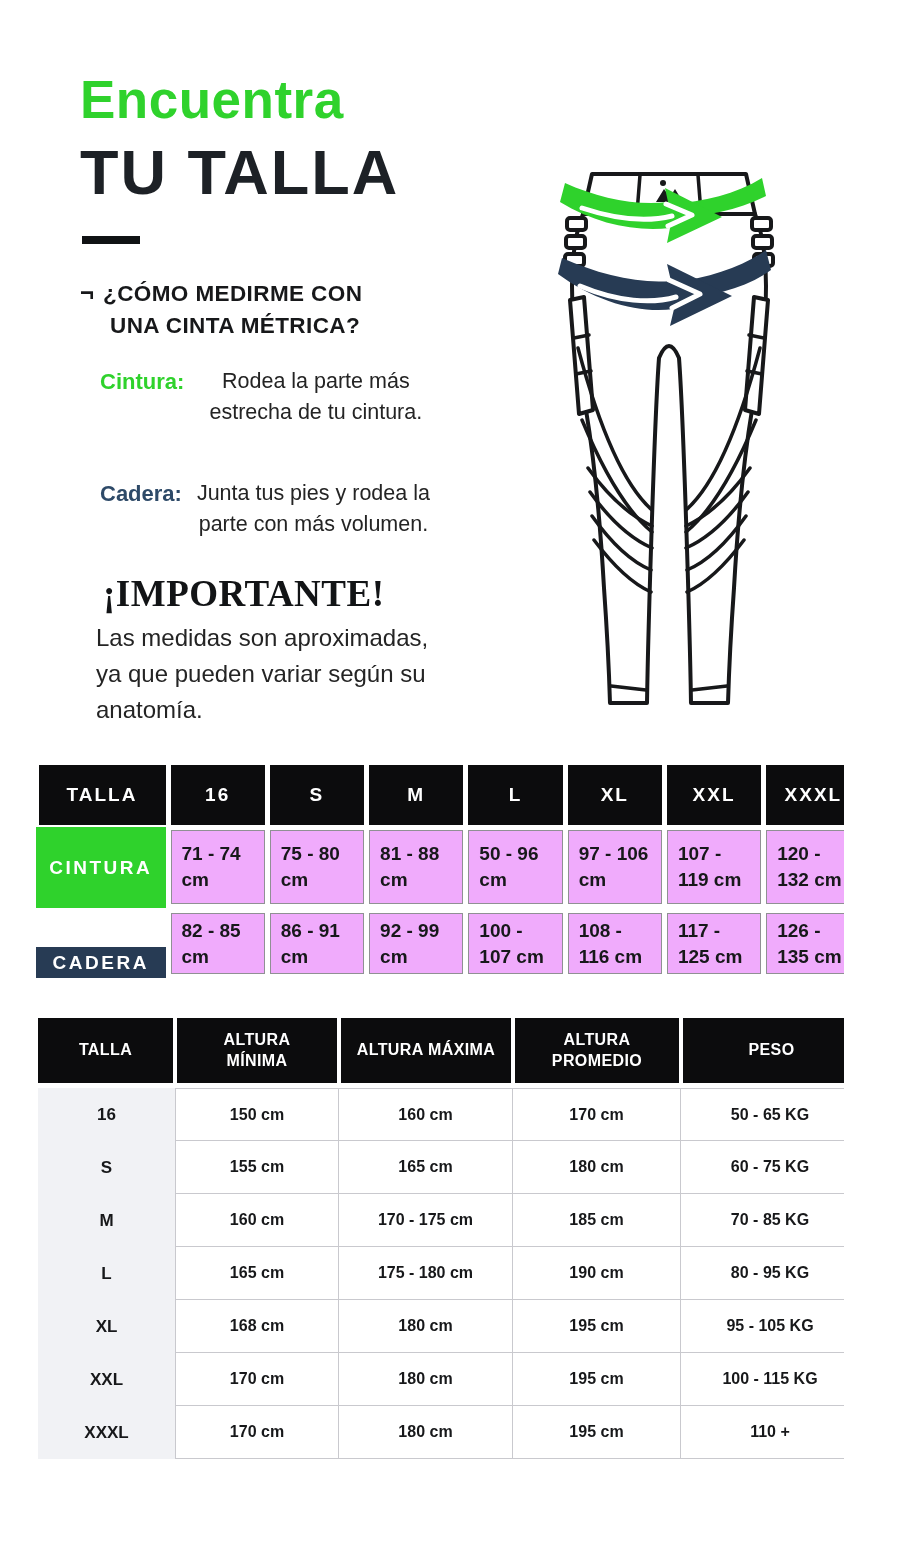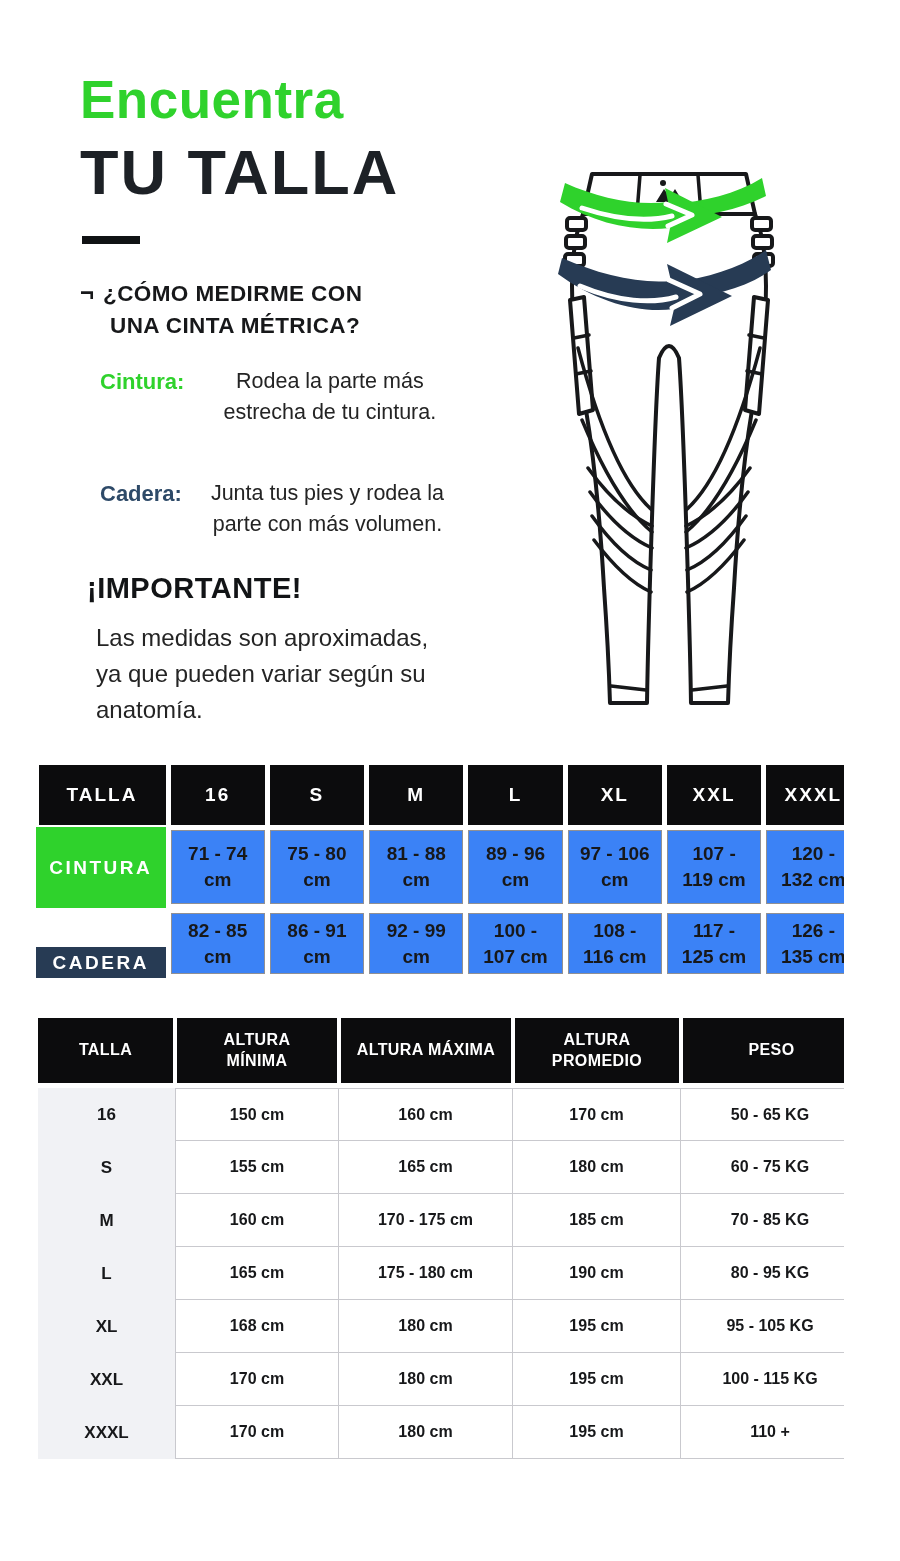--- a/index.html
+++ b/index.html
@@ -17,46 +17,46 @@
   .title-block{position:absolute; left:80px; top:72px;}
   .title-green{font-size:53px; font-weight:700; color:var(--green); letter-spacing:.5px; line-height:1.05;}
   .title-dark{font-size:63px; font-weight:800; color:var(--ink); letter-spacing:2px; line-height:1.0; margin-top:13px;}
   .title-dash{width:58px; height:8px; background:#101214; margin-top:32px; margin-left:2px;}
   
   .howto{position:absolute; left:80px; top:278px; width:420px;}
   .howto-heading{display:flex; gap:9px;}
   .howto-marker{font-size:24px; font-weight:800; color:#17181a; line-height:1.25;}
   .howto-heading-text{font-size:22.5px; font-weight:800; color:#17181a; letter-spacing:.4px; line-height:1.4;}
   .howto-heading-text .l2{padding-left:7px;}
-  .measure-item{position:absolute; left:100px; display:flex; gap:23px; align-items:flex-start;}
+  .measure-item{position:absolute; left:100px; display:flex; gap:9px; align-items:flex-start;}
   .mi-cintura{top:366px;}
   .mi-cadera{top:478px;}
   .mi-label{font-size:22px; font-weight:700; white-space:nowrap; line-height:1.42;}
   .mi-label.green{color:var(--green);}
   .mi-label.navy{color:var(--navy_light);}
   .mi-text{font-size:21.5px; color:#242424; width:245px; text-align:center; line-height:1.42;}
   
-  .important-h{position:absolute; left:87px; top:572px; font-size:29px; font-weight:800; color:#121416; letter-spacing:.5px;}
+  .important-h{position:absolute; left:103px; top:572px; font-size:37px; font-weight:800; color:#121416; letter-spacing:.5px;font-family:Liberation Serif, serif;}
   .important-p{position:absolute; left:96px; top:620px; width:352px; font-size:24px; color:#242424; line-height:1.5;}
   
   .illustration{position:absolute; left:550px; top:158px; width:234px; height:560px;}
   .illustration svg{width:100%; height:100%; display:block;}
   
   .t1{position:absolute; left:36px; top:765px; width:827px;
       display:grid; grid-template-columns:132px repeat(7,1fr);
       grid-template-rows:60px 83px 70px;}
   .t1 .h{background:var(--table_black); color:#fff; margin:0 2.5px;
          display:flex; align-items:center; justify-content:center;
          font-size:19px; font-weight:800; letter-spacing:2px;}
   .t1 .lab{color:#fff; margin:0 2.5px 0 0; display:flex; align-items:center; justify-content:center;
            font-size:19px; font-weight:700; letter-spacing:2.5px;}
   .t1 .lab.green{background:var(--green); margin-top:2px;}
   .t1 .lab.navy{background:var(--navy);margin-top:39px;}
-  .t1 .c{margin:5px 2.5px 4px; border:1px solid #909094; background:#3b82f6;
-         display:flex; align-items:center; justify-content:center; text-align:center;
+  .t1 .c{margin:5px 2.5px 4px; border:1px solid #909094; background:#f0abfc;
+         display:flex; align-items:center; justify-content:center; text-align:left;
          font-size:19px; font-weight:700; color:#17181a; line-height:1.35; padding:0 10px;}
   
   .t2{position:absolute; left:38px; top:1018px; width:822px;
       display:grid; grid-template-columns:137px 164px 174px 168px 179px;
       grid-template-rows:70px repeat(7,53px);}
   .t2 .h{background:var(--table_black); color:#fff; margin:0 2px 5px 2px;
          display:flex; align-items:center; justify-content:center; text-align:center;
          font-size:16px; font-weight:800; letter-spacing:.4px; line-height:1.3; padding:0 14px;}
   .t2 .h.first{margin-left:0;}
   .t2 .h.last{margin-right:0;}
@@ -177,21 +177,21 @@
     <div class="h">M</div>
     <div class="h">L</div>
     <div class="h">XL</div>
     <div class="h">XXL</div>
     <div class="h">XXXL</div>
 
     <div class="lab green">CINTURA</div>
     <div class="c">71 - 74 cm</div>
     <div class="c">75 - 80 cm</div>
     <div class="c">81 - 88 cm</div>
-    <div class="c">89 - 96 cm</div>
+    <div class="c">50 - 96 cm</div>
     <div class="c">97 - 106 cm</div>
     <div class="c">107 - 119 cm</div>
     <div class="c">120 - 132 cm</div>
 
     <div class="lab navy">CADERA</div>
     <div class="c">82 - 85 cm</div>
     <div class="c">86 - 91 cm</div>
     <div class="c">92 - 99 cm</div>
     <div class="c">100 - 107 cm</div>
     <div class="c">108 - 116 cm</div>

